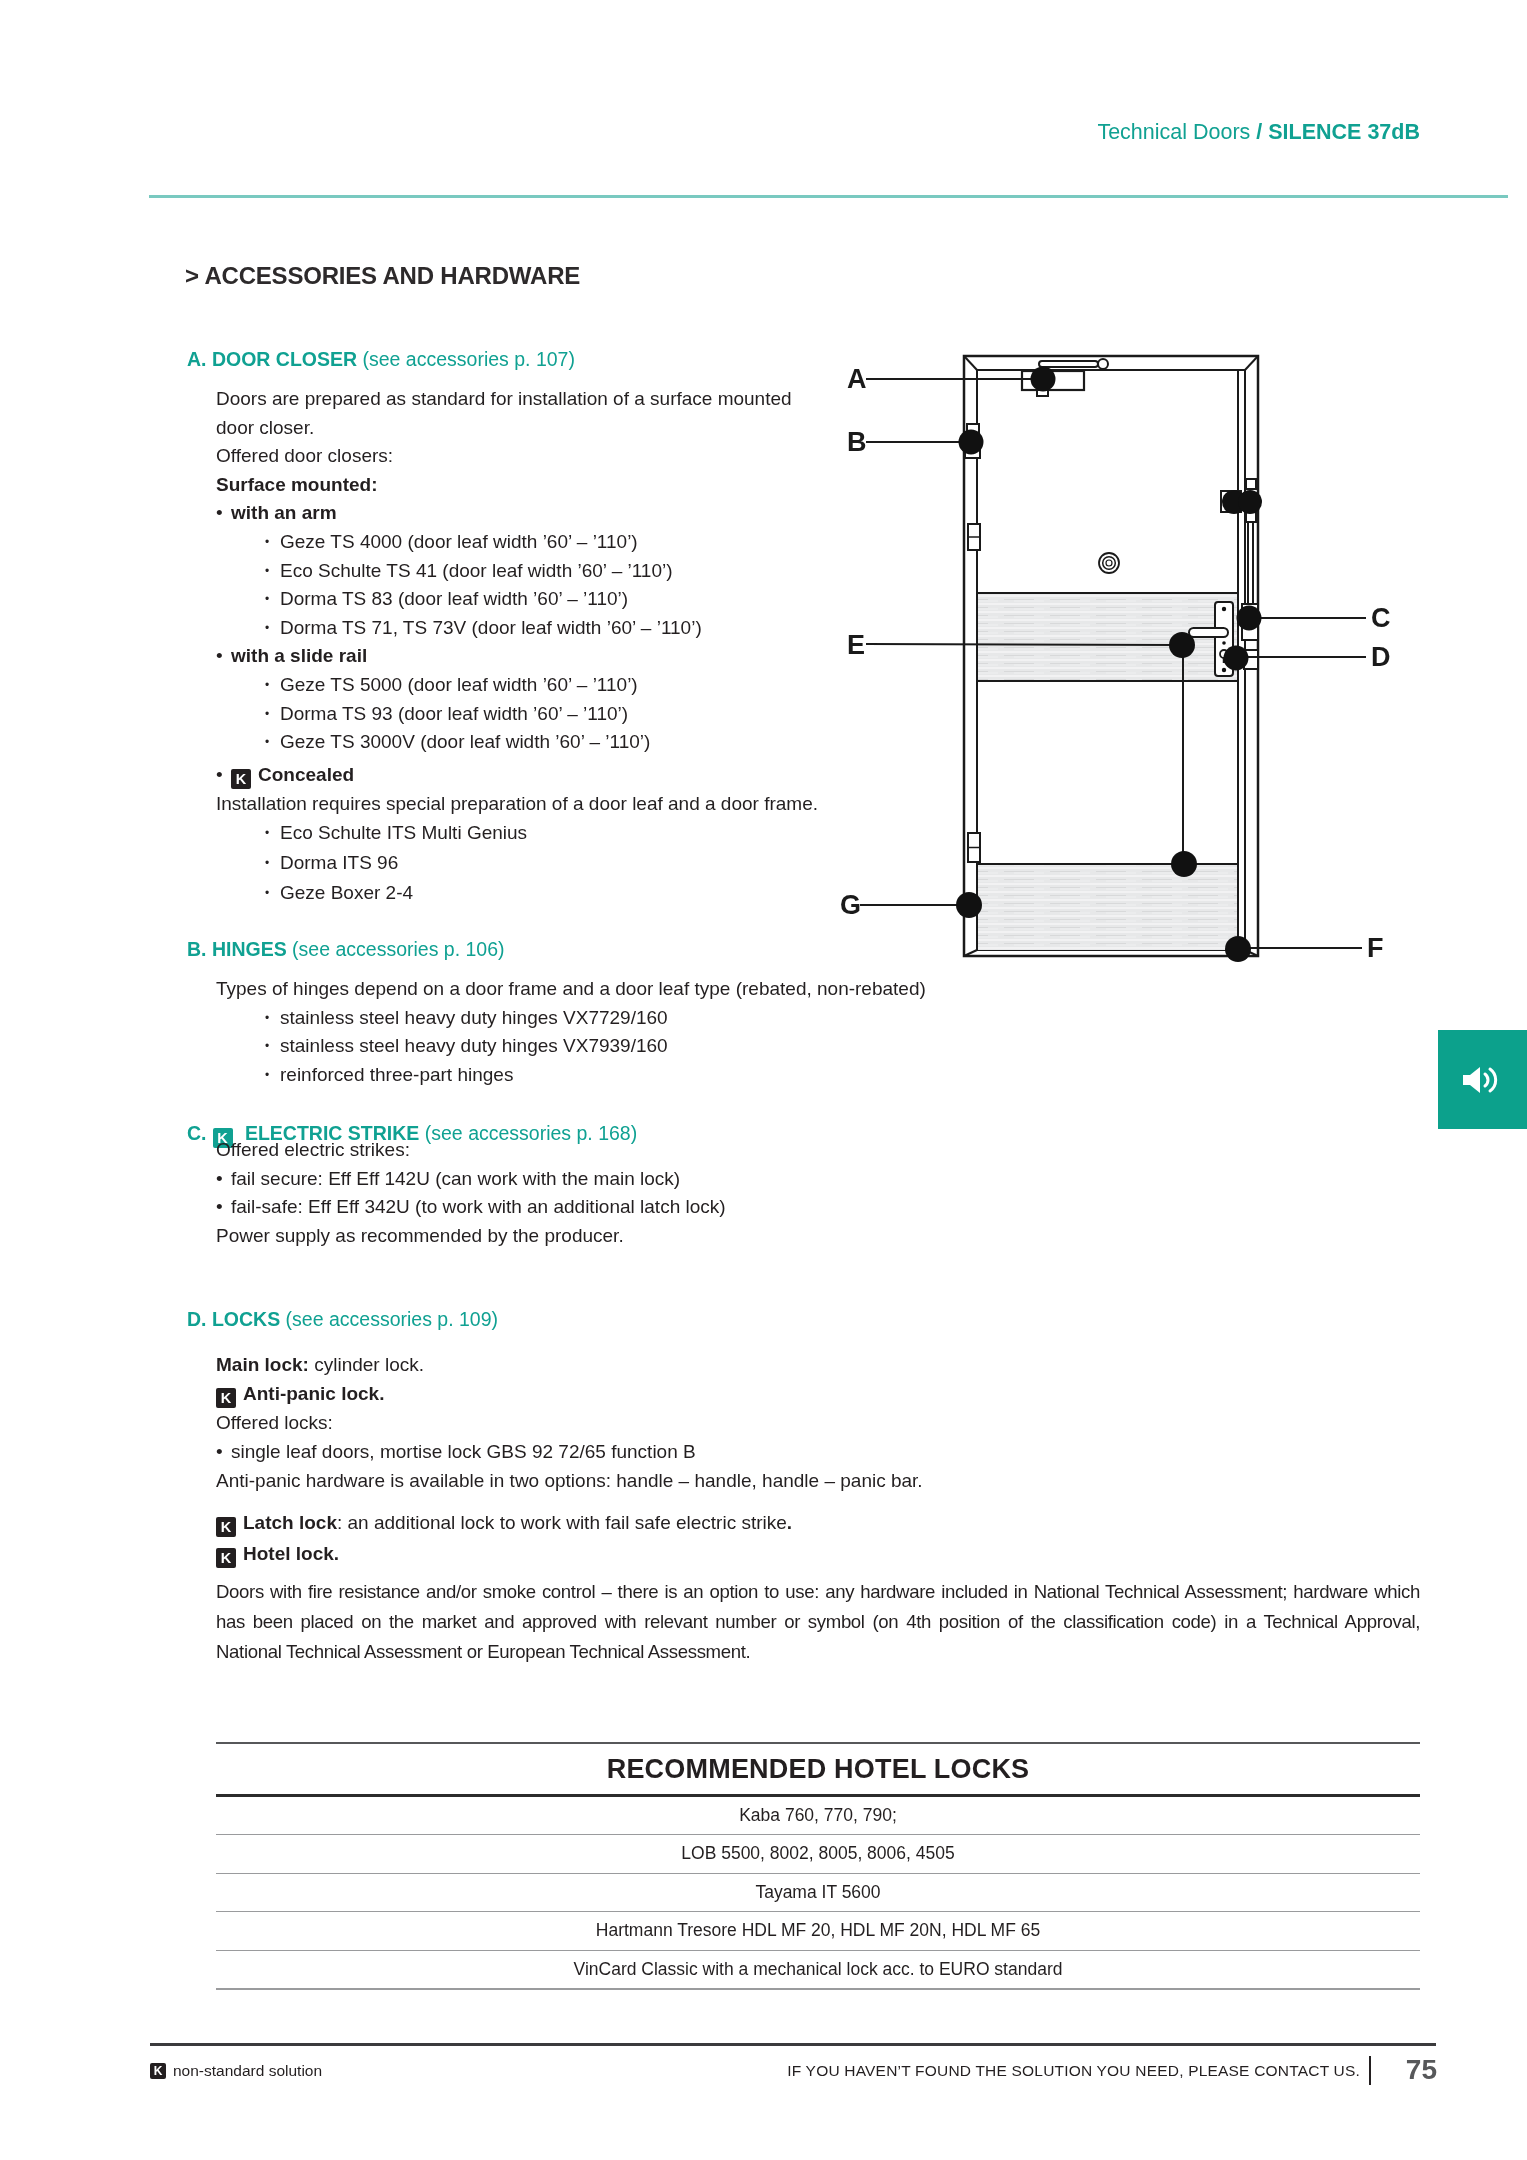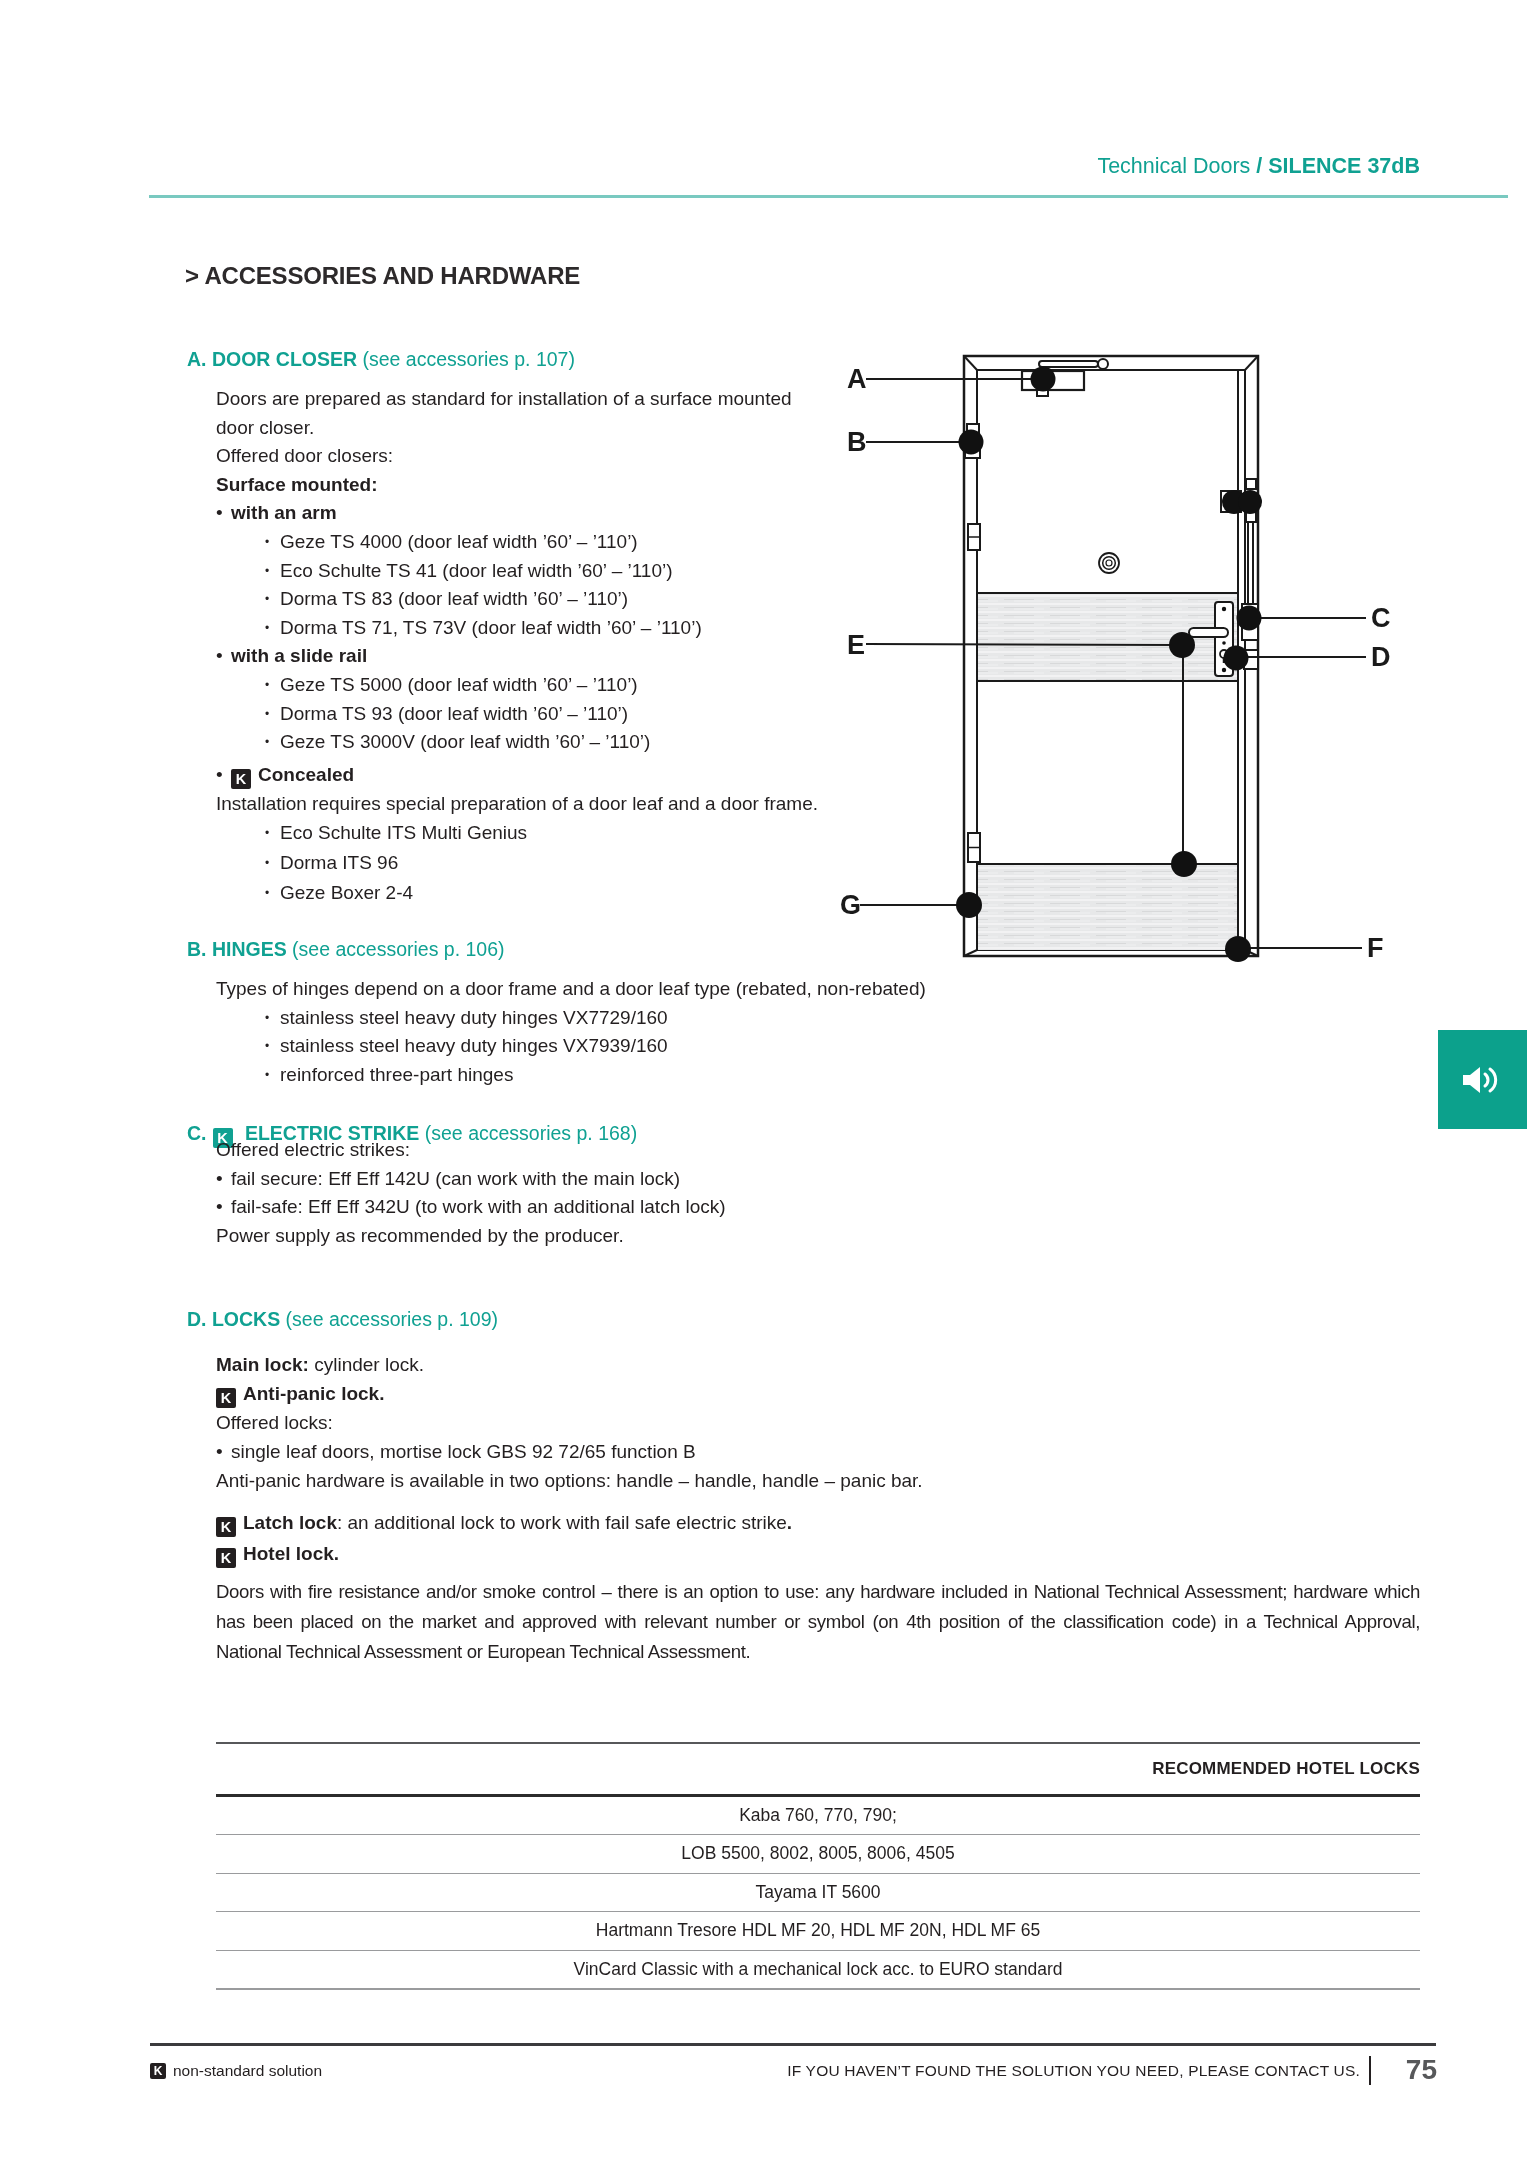--- a/index.html
+++ b/index.html
@@ -1,20 +1,20 @@
 <!DOCTYPE html>
 <html><head>
 <meta charset="utf-8">
 <style>
   html,body{margin:0;padding:0;background:#fff;}
   .page{position:relative;width:1527px;height:2160px;background:#fff;overflow:hidden;
         font-family:"Liberation Sans",sans-serif;color:#231f20;}
 
   
-  .breadcrumb{position:absolute;top:154px;right:107px;font-size:21.5px;color:#10a192;}
+  .breadcrumb{position:absolute;top:120px;right:107px;font-size:21.5px;color:#10a192;}
   .breadcrumb .bold{font-weight:700;}
   .teal-rule{position:absolute;left:149px;top:195px;width:1359px;height:3px;background:#79c9c0;}
 
   .page-title{position:absolute;left:185px;top:262px;font-size:24px;font-weight:700;color:#2d2a2b;letter-spacing:-0.2px;}
 
   
   .sec-head{position:absolute;left:187px;font-size:19.5px;color:#10a192;white-space:nowrap;}
   .sec-head .lbl{font-weight:700;}
   .sec-head .ref{font-weight:400;}
 
@@ -29,21 +29,21 @@
   .kicon{display:inline-block;width:20px;height:20px;background:#231f20;color:#fff;border-radius:2px;
          font-weight:700;font-size:14.5px;line-height:20px;text-align:center;margin-right:7px;vertical-align:-3px;}
   .kicon.teal{background:#10a192;margin-left:6px;}
   .kicon.sm{width:16px;height:16px;font-size:12px;line-height:16px;margin-right:7px;vertical-align:-3px;}
 
   .para{position:absolute;left:216px;top:1577px;width:1204px;font-size:18.6px;line-height:30px;
         text-align:justify;letter-spacing:-0.35px;white-space:normal;}
 
   
   .locks-table{position:absolute;left:216px;top:1742px;width:1204px;border-top:2px solid #57585a;}
-  .locks-title{height:50px;line-height:50px;text-align:right;font-size:17px;font-weight:700;
+  .locks-title{height:50px;line-height:50px;text-align:center;font-size:27px;font-weight:700;
                border-bottom:3px solid #2b2b2b;letter-spacing:0.2px;}
   .locks-row{height:37.4px;line-height:37.4px;text-align:center;font-size:17.5px;border-bottom:1.5px solid #9a9b9d;}
   .locks-row:last-child{border-bottom:2px solid #9a9b9d;}
 
   
   .tile{position:absolute;left:1438px;top:1030px;width:89px;height:99px;background:#0ca18c;
         display:flex;align-items:center;justify-content:center;}
 
   
   .foot-rule{position:absolute;left:150px;top:2043px;width:1286px;height:2.5px;background:#3b3b3d;}

